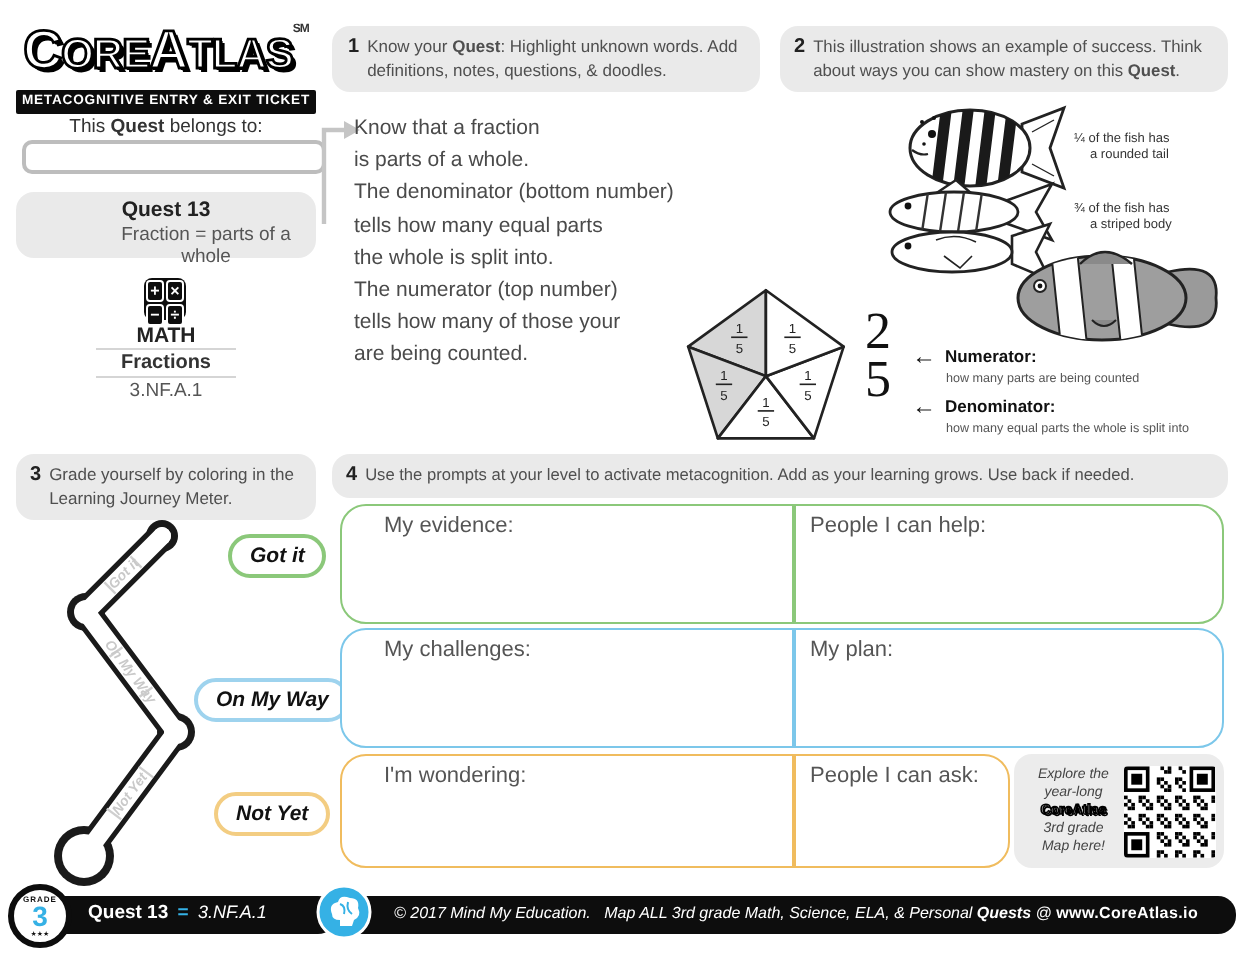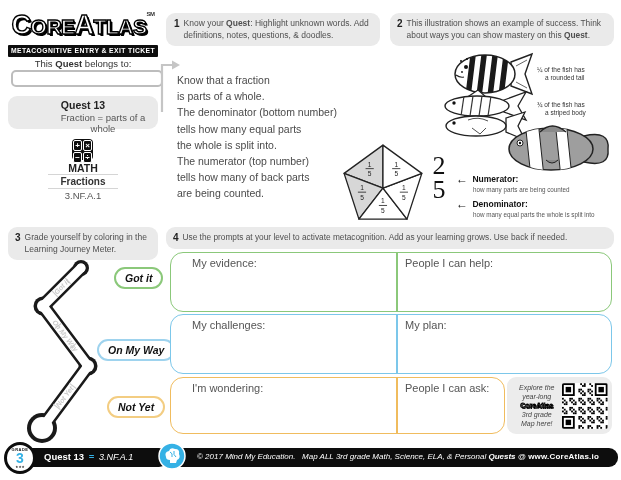--- a/index.html
+++ b/index.html
@@ -32,21 +32,21 @@
   .box3{left:8px;top:227px;width:150px;padding:5px 7px;box-sizing:border-box;}
   .prompt{display:flex;font-size:8.5px;line-height:11.5px;}
   .prompt .num{font-weight:700;font-size:10px;margin-right:4px;color:#222;}
   .pill{position:absolute;background:#fff;border-radius:12px;font-weight:700;font-style:italic;
         font-size:10.5px;color:#111;padding:3px 9px;white-space:nowrap;}
   .pill-got{left:114px;top:267px;border:2px solid #8bc87a;}
   .pill-way{left:97px;top:339px;border:2px solid #9ed3ee;}
   .pill-not{left:107px;top:396px;border:2px solid #f3cd82;}
   
   .box1{left:166px;top:13px;width:214px;padding:5px 8px;box-sizing:border-box;}
-  .bodytext{left:177px;top:72px;width:190px;font-size:10.5px;line-height:16.2px;color:#4a4a4a;}
+  .bodytext{left:177px;top:56px;width:190px;font-size:10.5px;line-height:16.2px;color:#4a4a4a;}
   
   .box2{left:390px;top:13px;width:224px;padding:5px 7px;box-sizing:border-box;}
   .box2 .prompt{font-size:8.4px;}
   .fishcap{position:absolute;width:84px;font-size:6.5px;line-height:8px;color:#333;}
   .bigfrac{left:421px;top:154px;width:36px;text-align:center;color:#111;}
   .bigfrac .n{font-size:26px;line-height:24px;font-family:"Liberation Serif",serif;}
   .fracnote{position:absolute;white-space:nowrap;}
   .fracnote .arrow{font-size:12px;font-weight:700;color:#111;vertical-align:-1px;}
   .fracnote .lbl{font-size:8.5px;font-weight:700;color:#111;}
   .fracnote .desc{font-size:6.3px;color:#555;margin-left:17px;margin-top:0px;}
@@ -163,21 +163,21 @@
     <path d="M22,2.5 L30,7 L22,11.5 Z" fill="#c5c5c5"></path>
   </svg>
 
   <div class="abs bodytext">
     <div>Know that a fraction</div>
     <div>is parts of a whole.</div>
     <div>The denominator (bottom number)</div>
     <div>tells how many equal parts</div>
     <div>the whole is split into.</div>
     <div>The numerator (top number)</div>
-    <div>tells how many of back parts</div>
+    <div>tells how many of those your</div>
     <div>are being counted.</div>
   </div>
 
   <svg class="abs" style="left:340px;top:141px;" width="90" height="88" viewBox="0 0 88 86">
     <g stroke="#222" stroke-width="1.3" stroke-linejoin="round">
       <polygon points="42,4 4,31.6 42,46" fill="#d7d7d7"></polygon>
       <polygon points="4,31.6 18.5,76.4 42,46" fill="#d7d7d7"></polygon>
       <polygon points="18.5,76.4 65.5,76.4 42,46" fill="#fff"></polygon>
       <polygon points="65.5,76.4 80,31.6 42,46" fill="#fff"></polygon>
       <polygon points="80,31.6 42,4 42,46" fill="#fff"></polygon>

